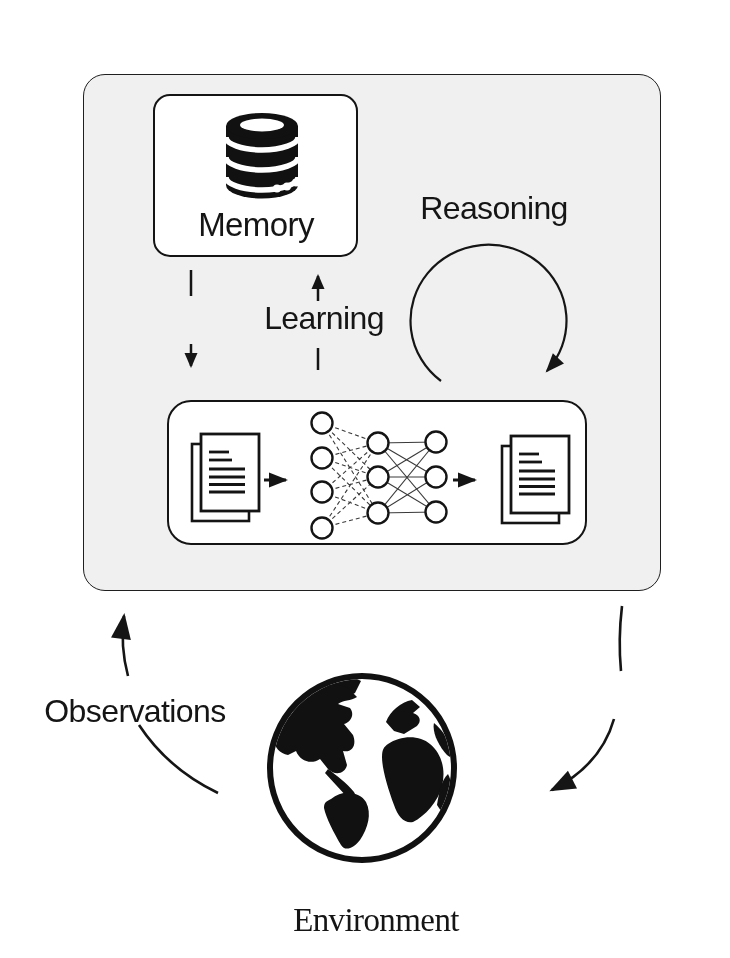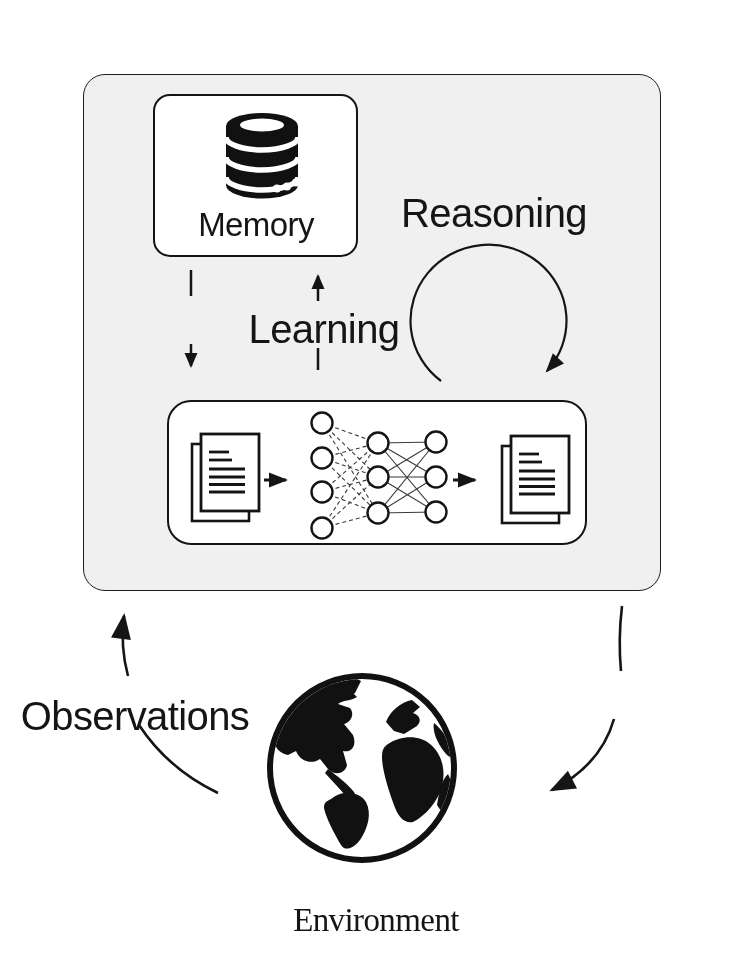--- a/index.html
+++ b/index.html
@@ -36,21 +36,21 @@
   }
   #overlay {
     position: absolute;
     left: 0; top: 0; width: 730px; height: 958px;
     pointer-events: none;
   }
   .label {
     position: absolute;
     transform: translateX(-50%);
     white-space: nowrap;
-    font-size: 40px;
+    font-size: 32px;
     letter-spacing: -0.6px;
     line-height: 1.1;
     color: #151515;
   }
   .label.big { font-size: 33px; }
 </style>
 </head>
 <body>
 
 <div id="stage">
@@ -204,20 +204,20 @@
         <path d="M181 101 C187 113 185 129 176 141 L170 132 C172 119 174 108 181 101 Z"></path>
       </g>
     </g>
   </svg>
 
   <div class="label big" style="left:256px; top:207px;">Memory</div>
 
   <div class="label" style="left:494px; top:191px;">Reasoning</div>
 
 
-  <div class="label" style="left:324px; top:301px;margin-top:6px;">Learning</div>
+  <div class="label" style="left:324px; top:301px;">Learning</div>
 
   <div class="label" style="left:135px; top:694px;">Observations</div>
 
 
   <div class="label big" style="left:376px; top:902px;font-family:Liberation Serif, serif;">Environment</div>
 
 </div>
 
 </body></html>

